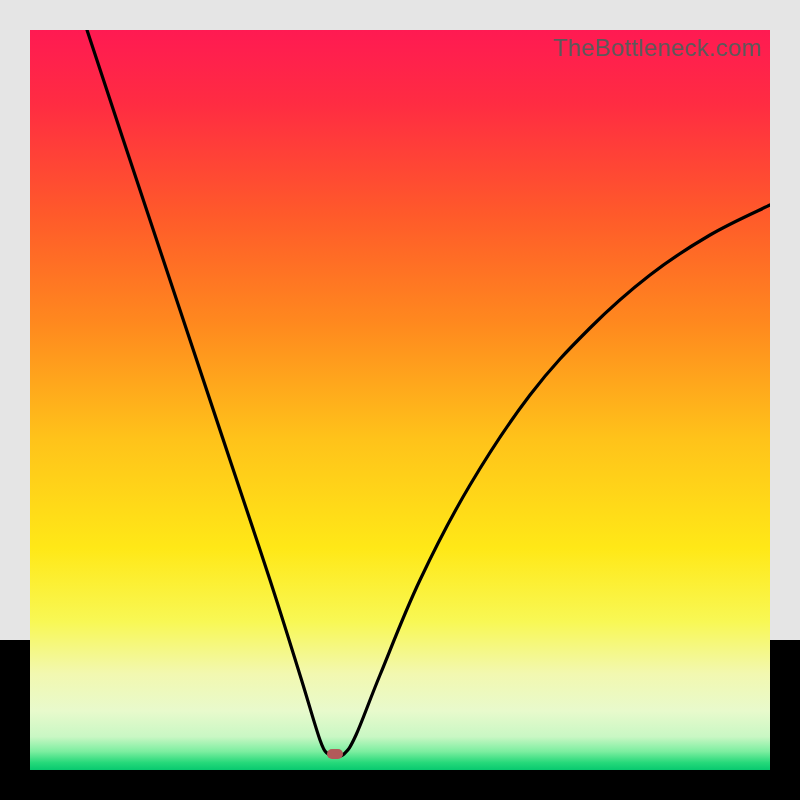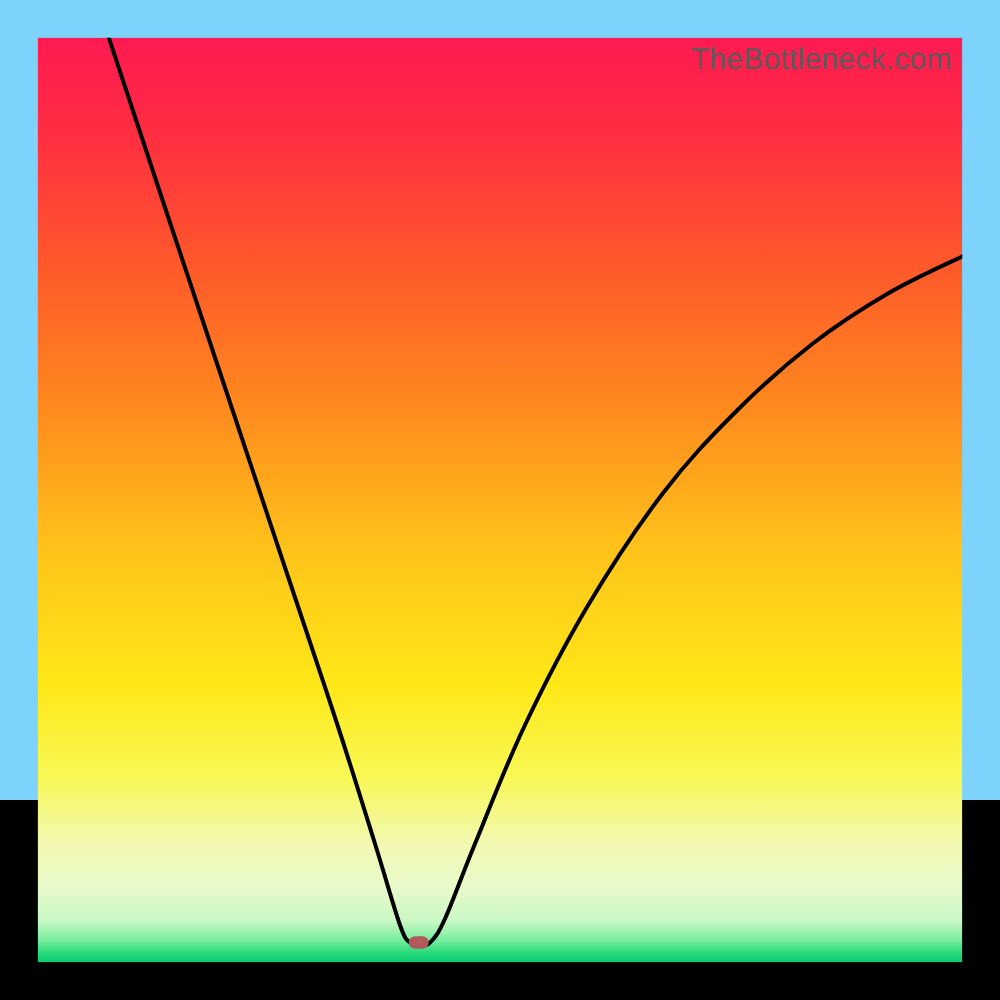--- a/index.html
+++ b/index.html
@@ -8,21 +8,21 @@
     width: 800px;
     height: 800px;
     background: #000;
     overflow: hidden;
     font-family: Arial, Helvetica, sans-serif;
   }
   .frame {
     position: relative;
     width: 800px;
     height: 640px;
-    background: #7dd3fc;
+    background: #e5e5e5;
   }
   .plot-area {
     position: absolute;
     left: 30px;
     top: 30px;
     width: 740px;
     height: 740px;
     overflow: hidden;
   }
   .gradient-bg {

